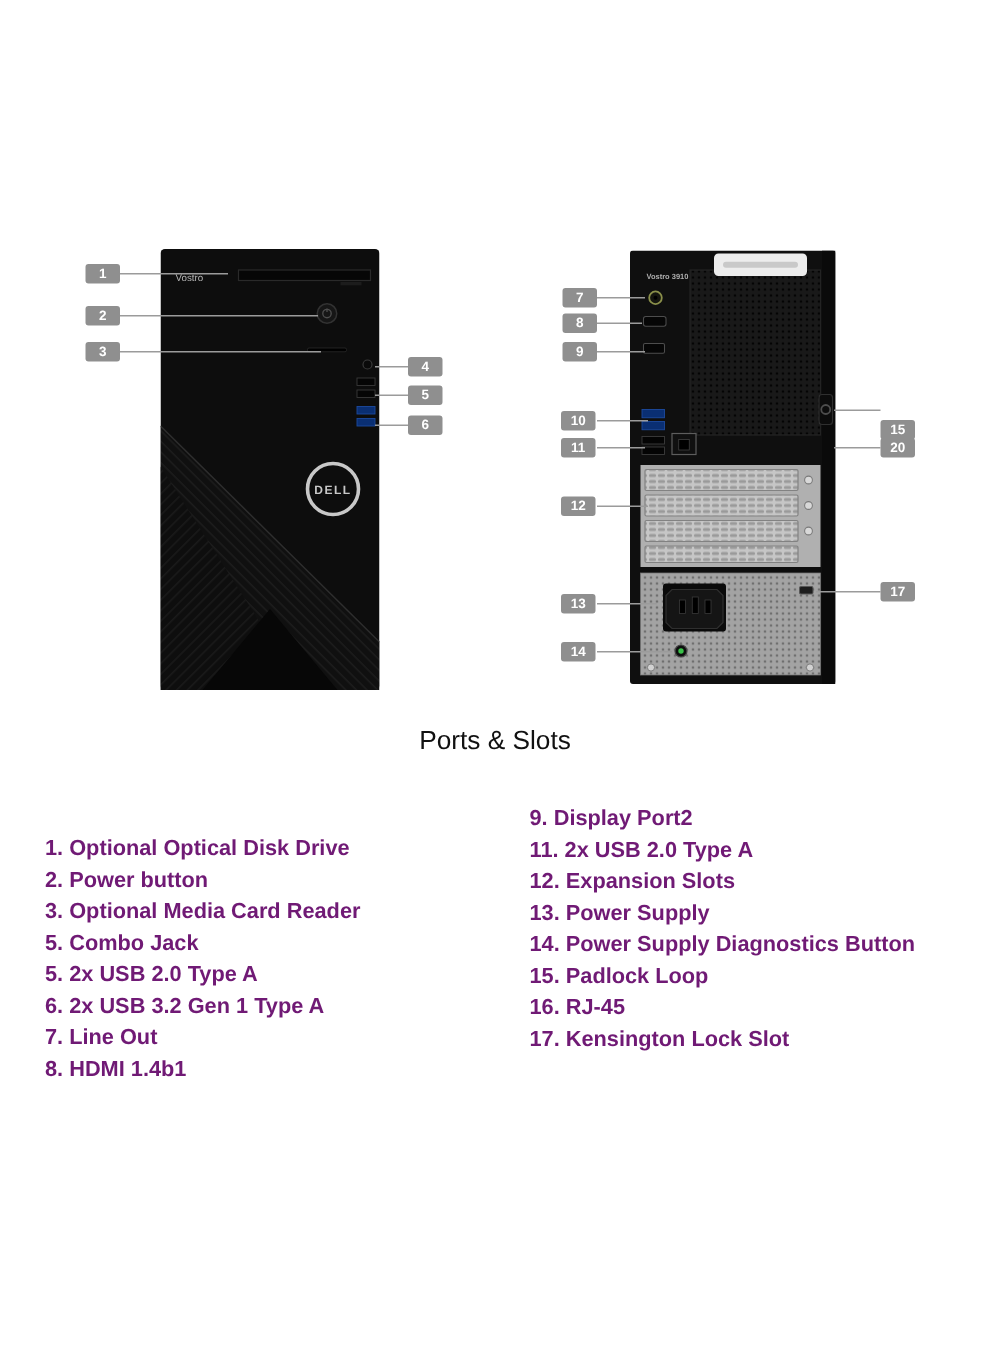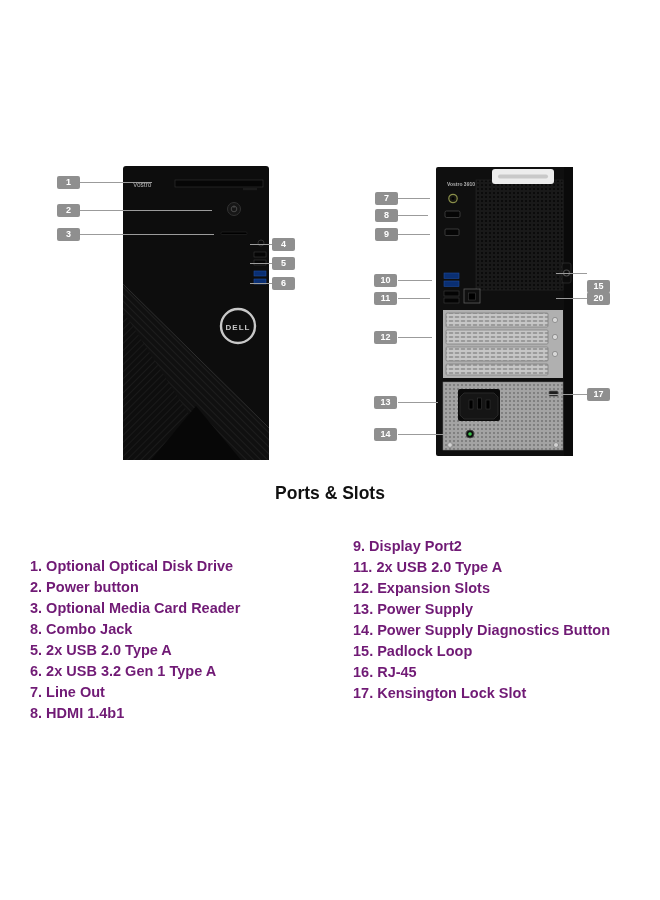--- a/index.html
+++ b/index.html
@@ -1,23 +1,23 @@
 <!DOCTYPE html>
 <html><head>
 <meta charset="utf-8">
 <style>
   html,body{margin:0;padding:0;background:#fff;}
   .canvas{position:relative;width:660px;height:900px;background:#ffffff;overflow:hidden;
           font-family:"Liberation Sans", sans-serif;}
-  .tower{position:absolute;z-index:1;margin-left:16px;}
+  .tower{position:absolute;z-index:1;}
   .lead{position:absolute;height:0;border-top:1.5px solid #9b9b9b;z-index:2;}
   .badge{position:absolute;width:23px;height:13px;background:#8f8f8f;border-radius:2px;
          color:#fff;font-size:9px;font-weight:bold;line-height:13px;text-align:center;z-index:3;}
   .title{position:absolute;left:0;right:0;top:483px;text-align:center;font-size:17.5px;
-         font-weight:bold;color:#111;}
+         font-weight:normal;color:#111;}
   .legend-col{position:absolute;z-index:1;}
   .legend-item{font-size:14.5px;font-weight:bold;color:#701a75;line-height:21px;white-space:nowrap;}
 </style>
 </head>
 <body>
 
 <div class="canvas">
 
   <div class="tower" style="left:107px;top:166px;">
     <svg width="146" height="294" viewBox="0 0 146 294">
@@ -196,21 +196,21 @@
   <div class="badge" style="left:587px;top:280px">15</div>
   <div class="badge" style="left:587px;top:292px">20</div>
   <div class="badge" style="left:587px;top:388px">17</div>
 
   <div class="title">Ports &amp; Slots</div>
 
   <div class="legend-col" style="left:30px;top:556px">
     <div class="legend-item">1. Optional Optical Disk Drive</div>
     <div class="legend-item">2. Power button</div>
     <div class="legend-item">3. Optional Media Card Reader</div>
-    <div class="legend-item">8. Combo Jack</div>
+    <div class="legend-item">5. Combo Jack</div>
     <div class="legend-item">5. 2x USB 2.0 Type A</div>
     <div class="legend-item">6. 2x USB 3.2 Gen 1 Type A</div>
     <div class="legend-item">7. Line Out</div>
     <div class="legend-item">8. HDMI 1.4b1</div>
   </div>
   <div class="legend-col" style="left:353px;top:536px">
     <div class="legend-item">9. Display Port2</div>
     <div class="legend-item">11. 2x USB 2.0 Type A</div>
     <div class="legend-item">12. Expansion Slots</div>
     <div class="legend-item">13. Power Supply</div>

